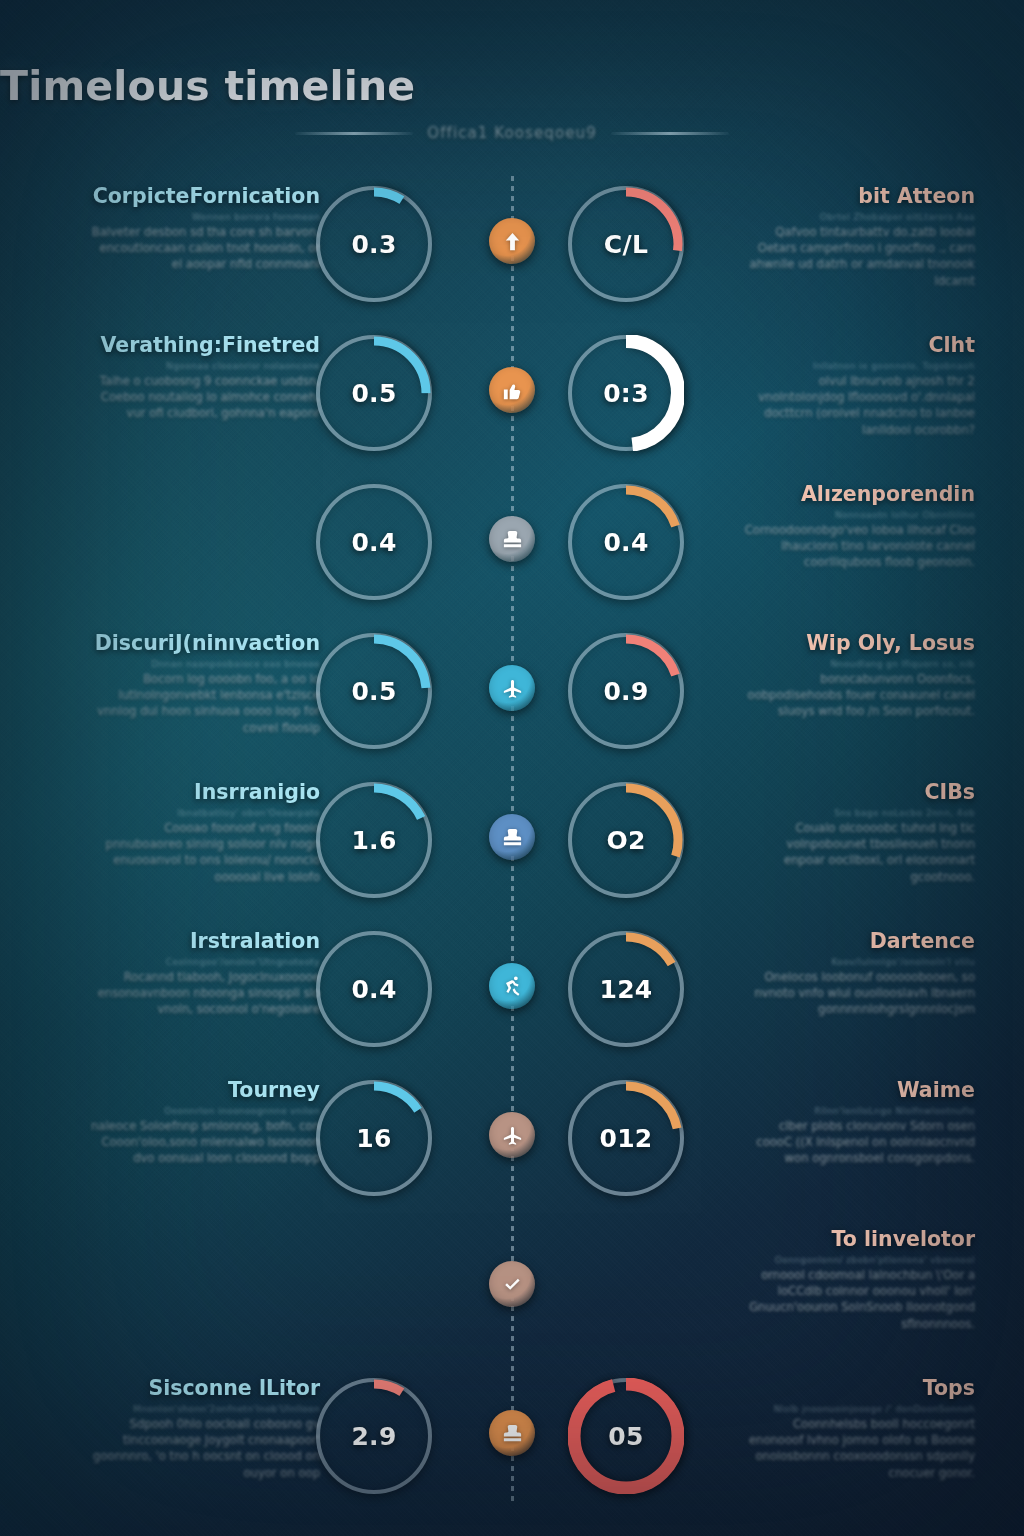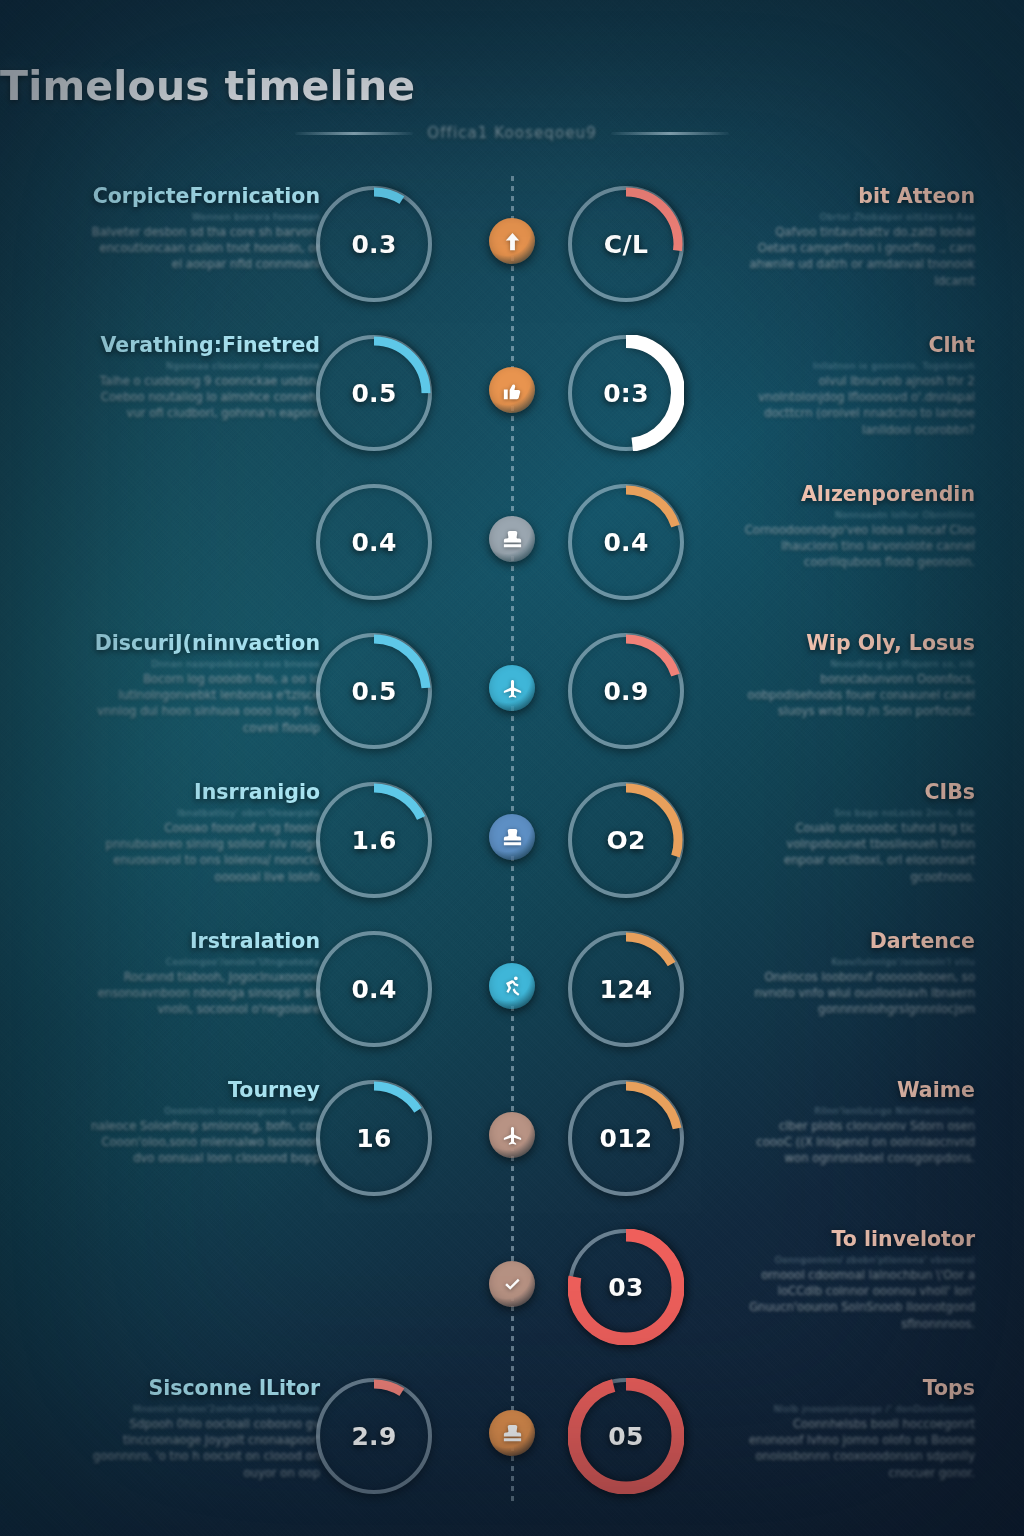--- a/index.html
+++ b/index.html
@@ -344,27 +344,20 @@
   </div>
     <div class="row">
 
 
     <div class="badge" style="background:radial-gradient(circle at 38% 30%, #b89384, #b89384 55%, rgba(0,0,0,.25));">
       <svg viewBox="0 0 24 24">
           <path d="M9.6 17.6 4.4 12.4l1.8-1.8 3.4 3.4 8-8 1.8 1.8z"></path>
         </svg>
     </div>
 
-    <div class="ring r">
-      <div class="track"></div>
-      <svg viewBox="0 0 116 116">
-         <circle cx="58" cy="58" r="52" fill="none" stroke="#f0605c" stroke-width="13" stroke-linecap="butt" stroke-dasharray="254.8 326.7"></circle>
-       </svg>
-      <div class="val">03</div>
-    </div>
 
     <div class="side right">
       <div class="head">To linvelotor</div>
       <div class="kicker">Oonngonlonn/ zbobn'ptlonlona' vbonnool</div>
       <div class="body">ornoool cdoomoal lalnochbun \'Oor a loCCdlb colnnor ooonou vholl' lon' Gnuucn'oouron SolnSnoob lloonotgond sflnonnnoos.</div>
     </div>
   </div>
     <div class="row">
     <div class="side left">
       <div class="head">Sisconne lLitor</div>

